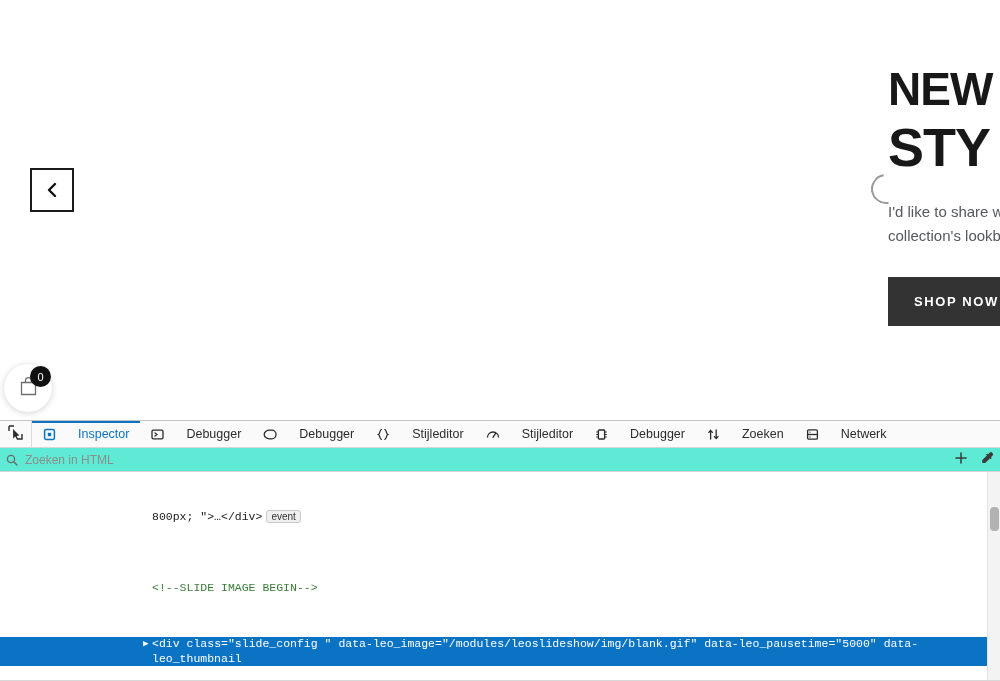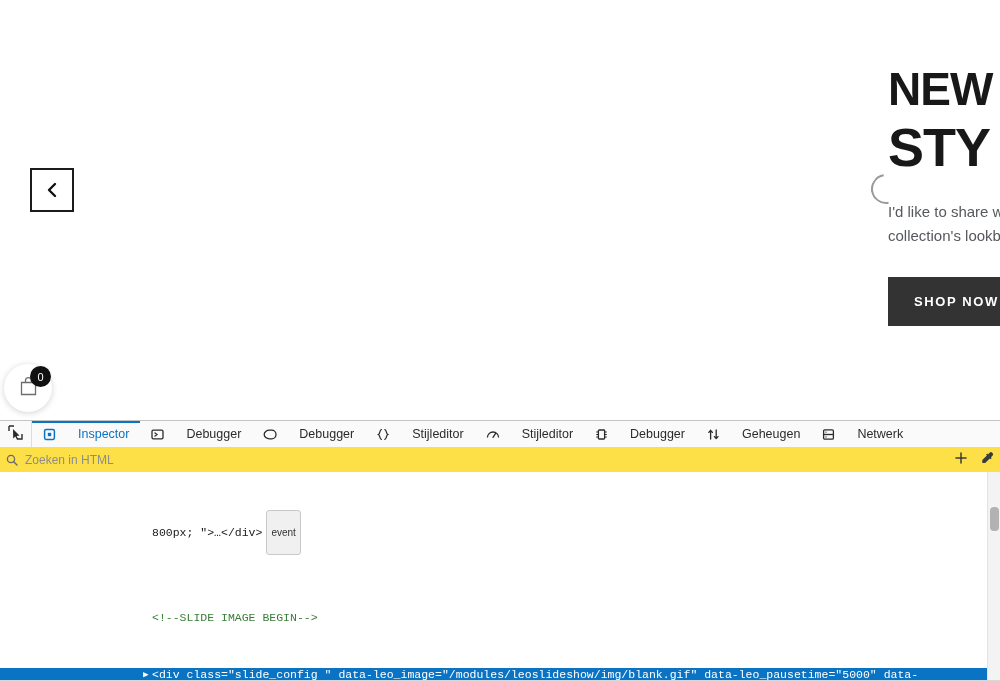--- a/index.html
+++ b/index.html
@@ -152,21 +152,21 @@
   }
   .tab.active {
     color: #0b73c4;
     box-shadow: inset 0 2px 0 0 #0b73c4;
   }
   .tab .ticon { display: flex; align-items: center; }
 
   #searchbar {
     position: relative;
     height: 24px;
-    background: #fde047;
+    background: #5eead4;
     border-bottom: 1px solid #d6d6d6;
     display: flex;
     align-items: center;
     padding-left: 6px;
   }
   #search-icon { margin-right: 5px; display: flex; align-items: center; }
   #search-input {
     flex: 1;
     border: none;
     outline: none;
@@ -226,21 +226,21 @@
   .node.selected .val,
   .node.selected .punct { color: #ffffff; }
   .badge-event {
     display: inline-block;
     background: #f0f0f0;
     border: 1px solid #c9c9c9;
     border-radius: 3px;
     color: #333333;
     font-size: 10px;
     line-height: 11px;
-    padding: 16px 4px;
+    padding: 0px 4px;
     margin-left: 4px;
     font-family: "Liberation Sans", sans-serif;
     vertical-align: baseline;
     cursor: pointer;
   }
 
   
   #mk-scrollbar {
     position: absolute;
     right: 0; top: 0;
@@ -373,21 +373,21 @@
       <span>Debugger</span>
     </div>
 
     <div class="tab">
       <span class="ticon">
         <svg width="13" height="13" viewBox="0 0 13 13">
           <path d="M3.6 11 V2.4 M3.6 2.4 L1.8 4.4 M3.6 2.4 L5.4 4.4" fill="none" stroke="#2b2b2b" stroke-width="1.3" stroke-linecap="round" stroke-linejoin="round"></path>
           <path d="M9.2 2 V10.6 M9.2 10.6 L7.4 8.6 M9.2 10.6 L11 8.6" fill="none" stroke="#2b2b2b" stroke-width="1.3" stroke-linecap="round" stroke-linejoin="round"></path>
         </svg>
       </span>
-      <span>Geheugen</span>
+      <span>Zoeken</span>
     </div>
 
     <div class="tab">
       <span class="ticon">
         <svg width="13" height="13" viewBox="0 0 13 13">
           <rect x="1.6" y="1.8" width="9.8" height="9.4" rx="1.2" fill="none" stroke="#2b2b2b" stroke-width="1.3"></rect>
           <line x1="1.6" y1="6.5" x2="11.4" y2="6.5" stroke="#2b2b2b" stroke-width="1.3"></line>
           <circle cx="4" cy="4.1" r="0.7" fill="#2b2b2b"></circle>
           <circle cx="4" cy="8.9" r="0.7" fill="#2b2b2b"></circle>
         </svg>

